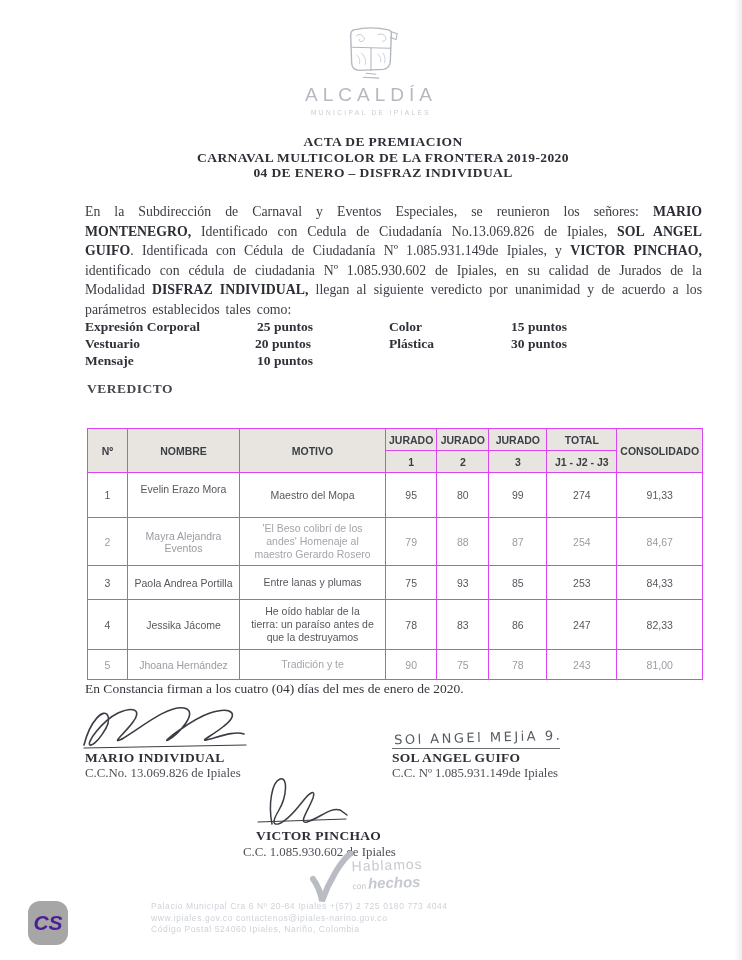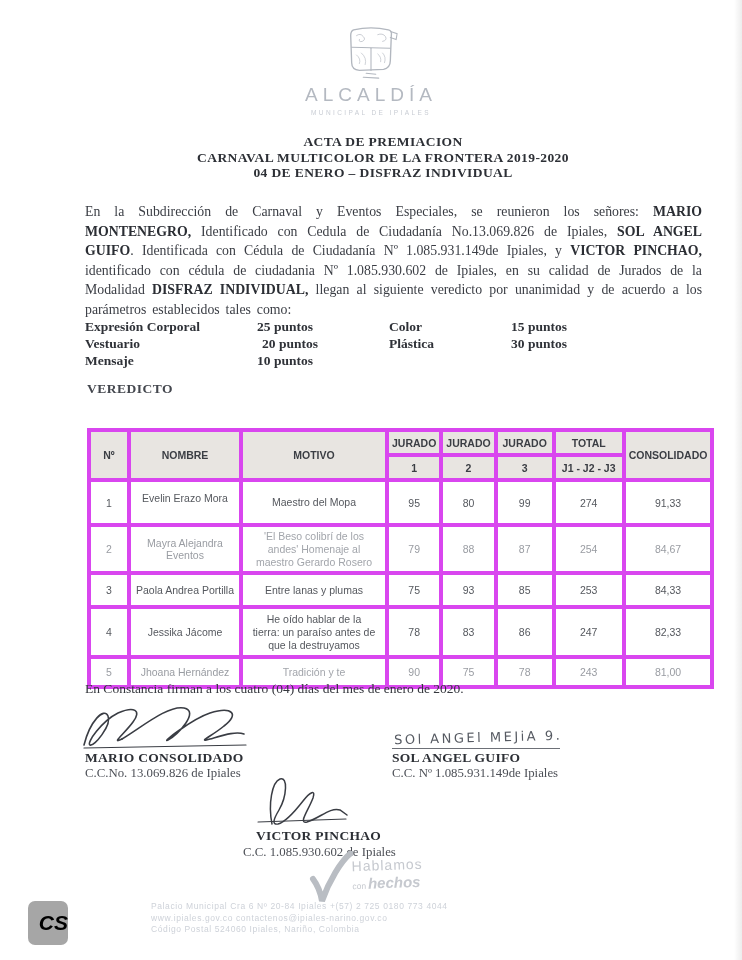--- a/index.html
+++ b/index.html
@@ -28,21 +28,21 @@
 
   
   .crit{position:absolute;font-weight:bold;font-size:13.5px;color:#2f3238;white-space:nowrap;}
 
   .veredicto{position:absolute;left:87px;top:381px;font-weight:bold;font-size:13.5px;
        color:#44474e;letter-spacing:.5px;}
 
   
   table.vt{position:absolute;left:87px;top:428px;border-collapse:collapse;
        font-family:"Liberation Sans",sans-serif;table-layout:fixed;}
-  table.vt th, table.vt td{border:4px solid #d946ef;padding:0 3px;}
+  table.vt th, table.vt td{border:1px solid #d946ef;padding:0 3px;}
   table.vt th{background:#e8e5e1;font-size:10.5px;color:#3b3e44;font-weight:bold;height:21px;}
   table.vt td{font-size:10.5px;color:#55585e;text-align:center;vertical-align:middle;}
   td.cell-motivo{color:#83868d;vertical-align:bottom;padding-bottom:3px;line-height:13px;font-size:10.5px;}
   td.cell-j1,td.cell-j2,td.cell-j3{vertical-align:top;padding-top:9px;color:#53565c;}
   td.cell-total{vertical-align:bottom;padding-bottom:5px;}
   td.cell-consol{vertical-align:bottom;padding-bottom:8px;}
   tr.light td{color:#999ca2;}
   tr.light td.cell-motivo{color:#a2a5ab;margin-top:48px;}
   tr.row1 td.cell-nombre{vertical-align:top;padding-top:10px;}
 
@@ -61,22 +61,22 @@
   .wm-con{font-size:8.5px;margin-right:2px;}
   .wm-hechos{font-size:15px;font-weight:bold;font-style:italic;}
 
   
   .footer{position:absolute;left:151px;top:901px;width:480px;text-align:left;
        font-family:"Liberation Sans",sans-serif;font-size:8.5px;line-height:11.5px;
        color:#ced2d9;letter-spacing:.6px;}
 
   
   .cs-badge{position:absolute;left:28px;top:901px;width:40px;height:44px;background:#a6a6a6;
-       border-radius:7px;color:#000000;font-family:"Liberation Sans",sans-serif;
-       font-weight:bold;font-style:italic;font-size:21px;text-align:right;line-height:44px;}
+       border-radius:12px;color:#4c1d95;font-family:"Liberation Sans",sans-serif;
+       font-weight:bold;font-style:italic;font-size:21px;text-align:center;line-height:44px;}
   .cs-text{position:absolute;left:78px;top:903px;font-family:"Liberation Sans",sans-serif;
        font-size:17px;line-height:21px;color:#a8a8a8;letter-spacing:.5px;}
 </style>
 </head>
 <body>
 
 <div class="page">
 
   <div class="logo">
     <svg class="crest" width="70" height="58" viewBox="0 0 70 60" fill="none">
@@ -102,21 +102,21 @@
     <div>04 DE ENERO – DISFRAZ INDIVIDUAL</div>
   </div>
 
   <p class="intro" id="intro"><span>En la Subdirección de Carnaval y Eventos Especiales, se reunieron los señores: </span><span class="b">MARIO MONTENEGRO,</span><span> Identificado con Cedula de Ciudadanía No.13.069.826 de Ipiales, </span><span class="b">SOL ANGEL GUIFO</span><span>. Identificada con Cédula de Ciudadanía Nº 1.085.931.149de Ipiales,   y </span><span class="b">VICTOR PINCHAO,</span><span> identificado con cédula de ciudadania Nº 1.085.930.602 de Ipiales,  en su calidad de Jurados de la Modalidad </span><span class="b">DISFRAZ INDIVIDUAL,</span><span> llegan  al siguiente veredicto  por unanimidad y de acuerdo a los parámetros establecidos tales como:</span></p>
 
   <span class="crit" style="left:85px;top:319px">Expresión Corporal</span>
   <span class="crit" style="left:257px;top:319px">25 puntos</span>
   <span class="crit" style="left:389px;top:319px">Color</span>
   <span class="crit" style="left:511px;top:319px">15 puntos</span>
   <span class="crit" style="left:85px;top:336px">Vestuario</span>
-  <span class="crit" style="left:262px;top:336px">20 puntos</span>
+  <span class="crit" style="left:255px;top:336px">20 puntos</span>
   <span class="crit" style="left:389px;top:336px">Plástica</span>
   <span class="crit" style="left:511px;top:336px">30 puntos</span>
   <span class="crit" style="left:85px;top:353px">Mensaje</span>
   <span class="crit" style="left:257px;top:353px">10 puntos</span>
 
   <div class="veredicto">VEREDICTO</div>
 
   <table class="vt" id="vtable">
     <colgroup>
       <col style="width:40px">
@@ -202,21 +202,21 @@
 
   <div class="closing">En Constancia firman  a los cuatro (04) días del mes de enero de 2020.</div>
 
   <svg style="position:absolute;left:80px;top:701px" width="180" height="50" viewBox="0 0 180 50" fill="none">
     <g stroke="#3a3d44" stroke-width="1.6" fill="none" stroke-linecap="round">
       <path d="M4,44 C10,20 24,6 28,15 C32,24 14,46 10,44 C6,42 22,20 38,12 C54,5 62,9 53,21 C45,32 30,44 42,38"></path>
       <path d="M42,38 C62,26 88,4 104,7 C120,10 98,34 88,39 C80,43 112,18 130,12 C152,5 160,13 144,25 C132,35 116,42 130,38 C144,34 156,30 164,33"></path>
       <path d="M4,47 L166,44" stroke-width="1.2"></path>
     </g>
   </svg>
-  <div class="sig-name" style="left:85px;top:750px">MARIO CONSOLIDADO</div>
+  <div class="sig-name" style="left:85px;top:750px">MARIO INDIVIDUAL</div>
   <div class="sig-cc" style="left:85px;top:766px">C.C.No. 13.069.826 de Ipiales</div>
 
   <div class="sig-hand" style="left:394px;top:730px">SOl ANGEl MEJiA 9.</div>
   <div class="sig-line" style="left:392px;top:748px;width:168px"></div>
   <div class="sig-name" style="left:392px;top:750px">SOL ANGEL GUIFO</div>
   <div class="sig-cc" style="left:392px;top:766px">C.C. Nº 1.085.931.149de Ipiales</div>
 
   <svg style="position:absolute;left:250px;top:774px" width="110" height="52" viewBox="0 0 110 52" fill="none">
     <g stroke="#3a3d44" stroke-width="1.5" fill="none" stroke-linecap="round">
       <path d="M22,50 C18,30 22,8 30,5 C38,2 37,22 29,36 C23,46 22,51 28,50 C36,48 46,36 53,27 C60,18 66,15 63,24 C58,37 48,50 57,48 C70,44 80,33 90,36 L97,41"></path>

